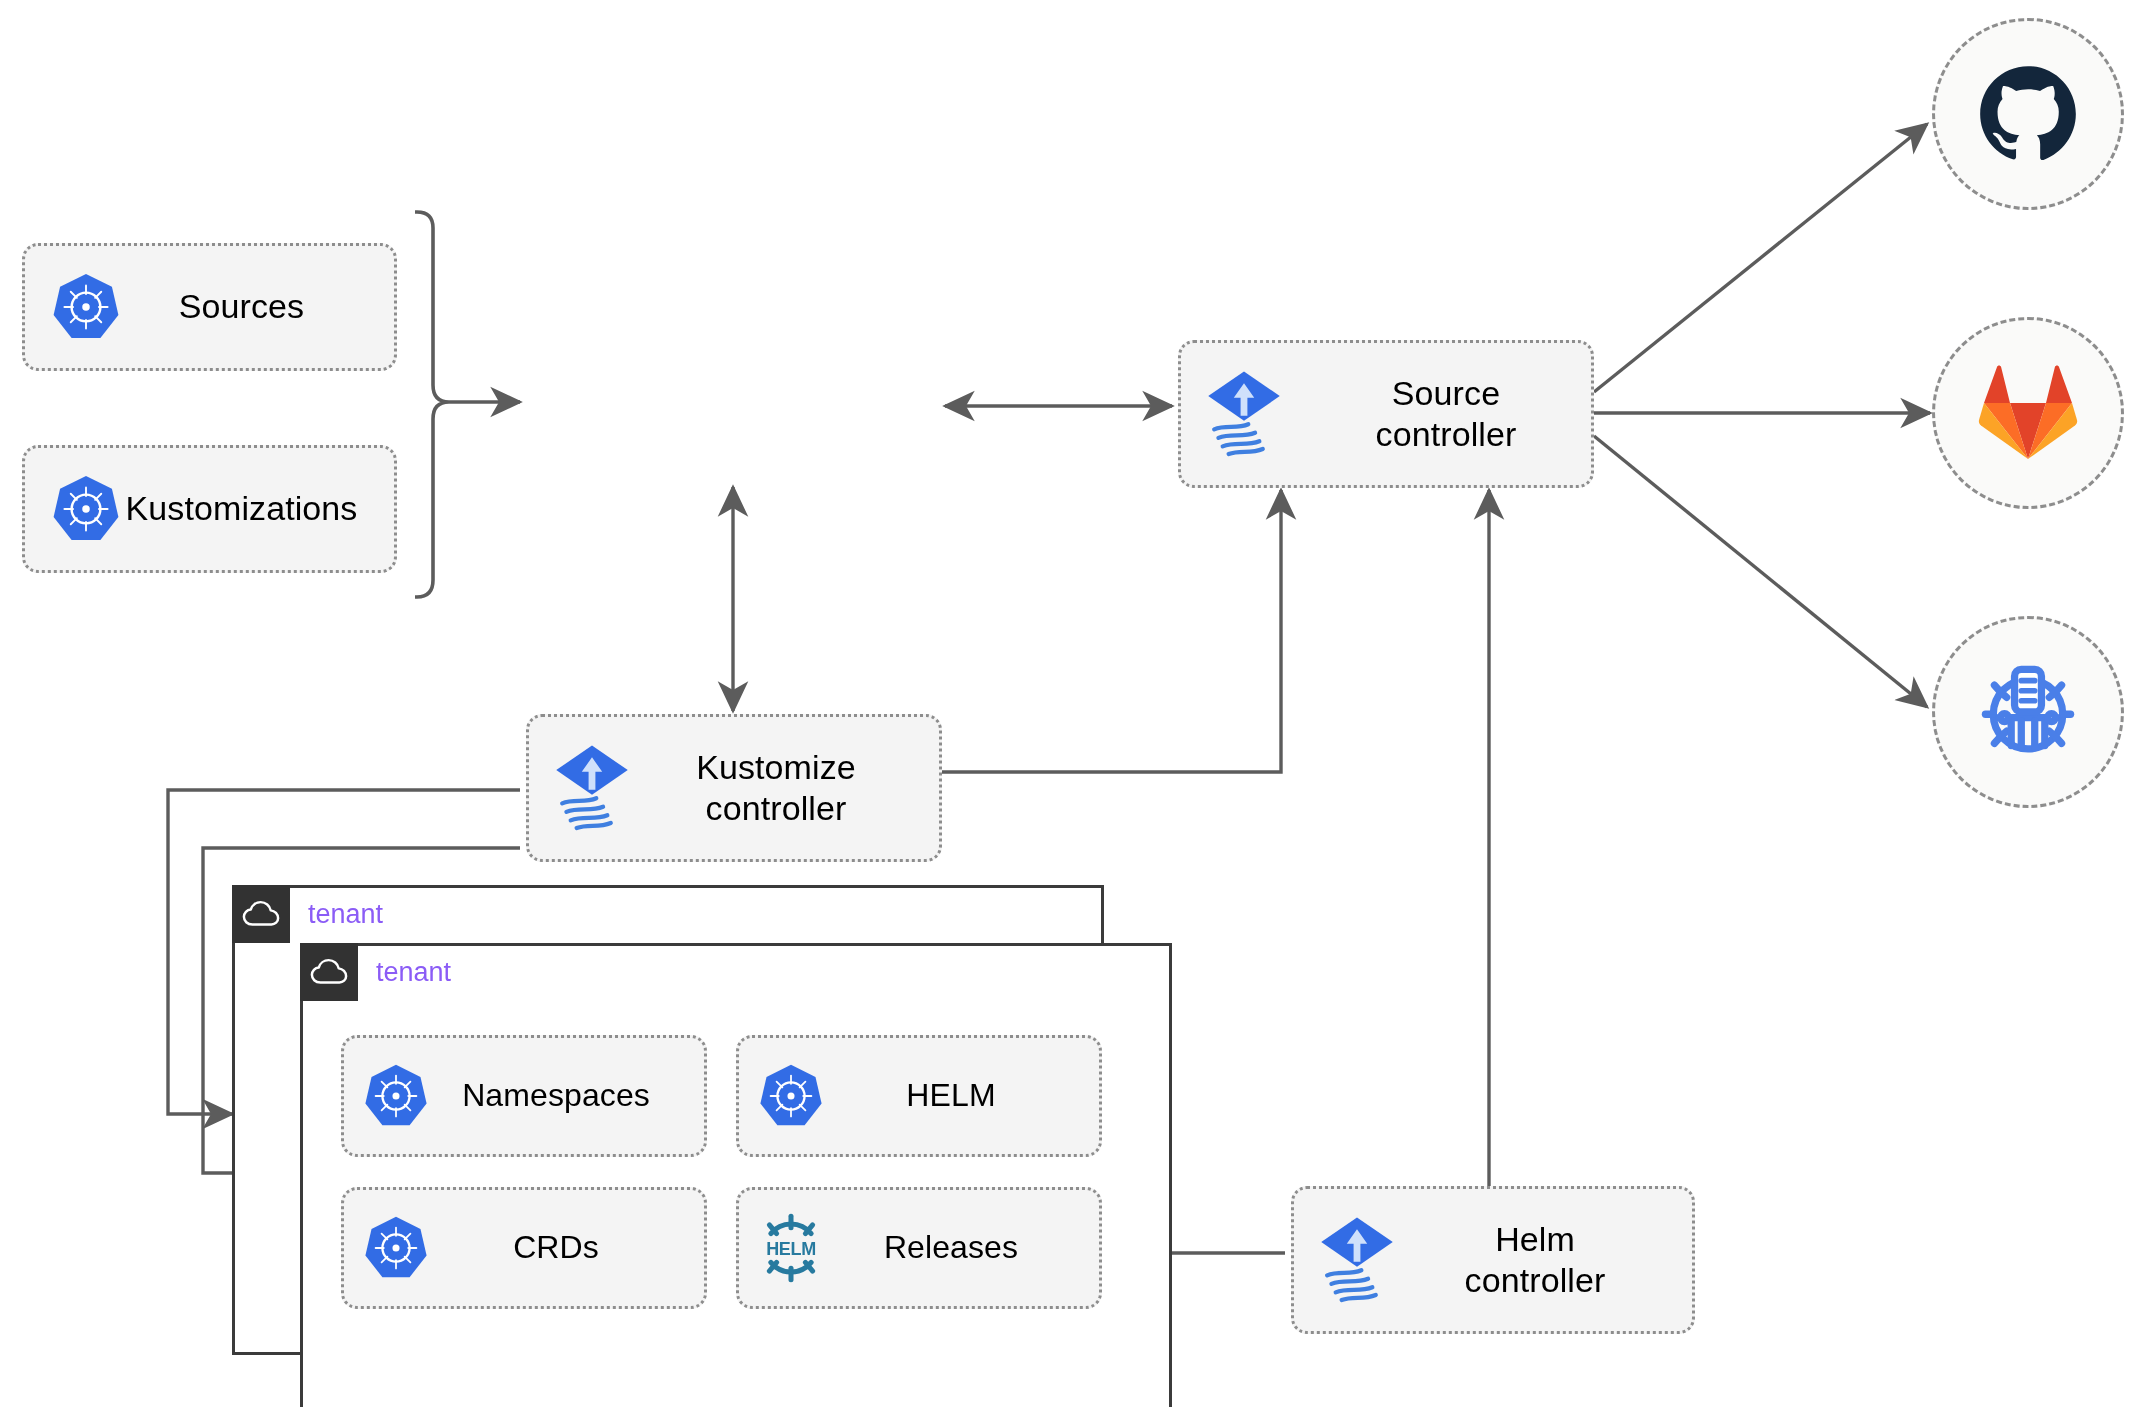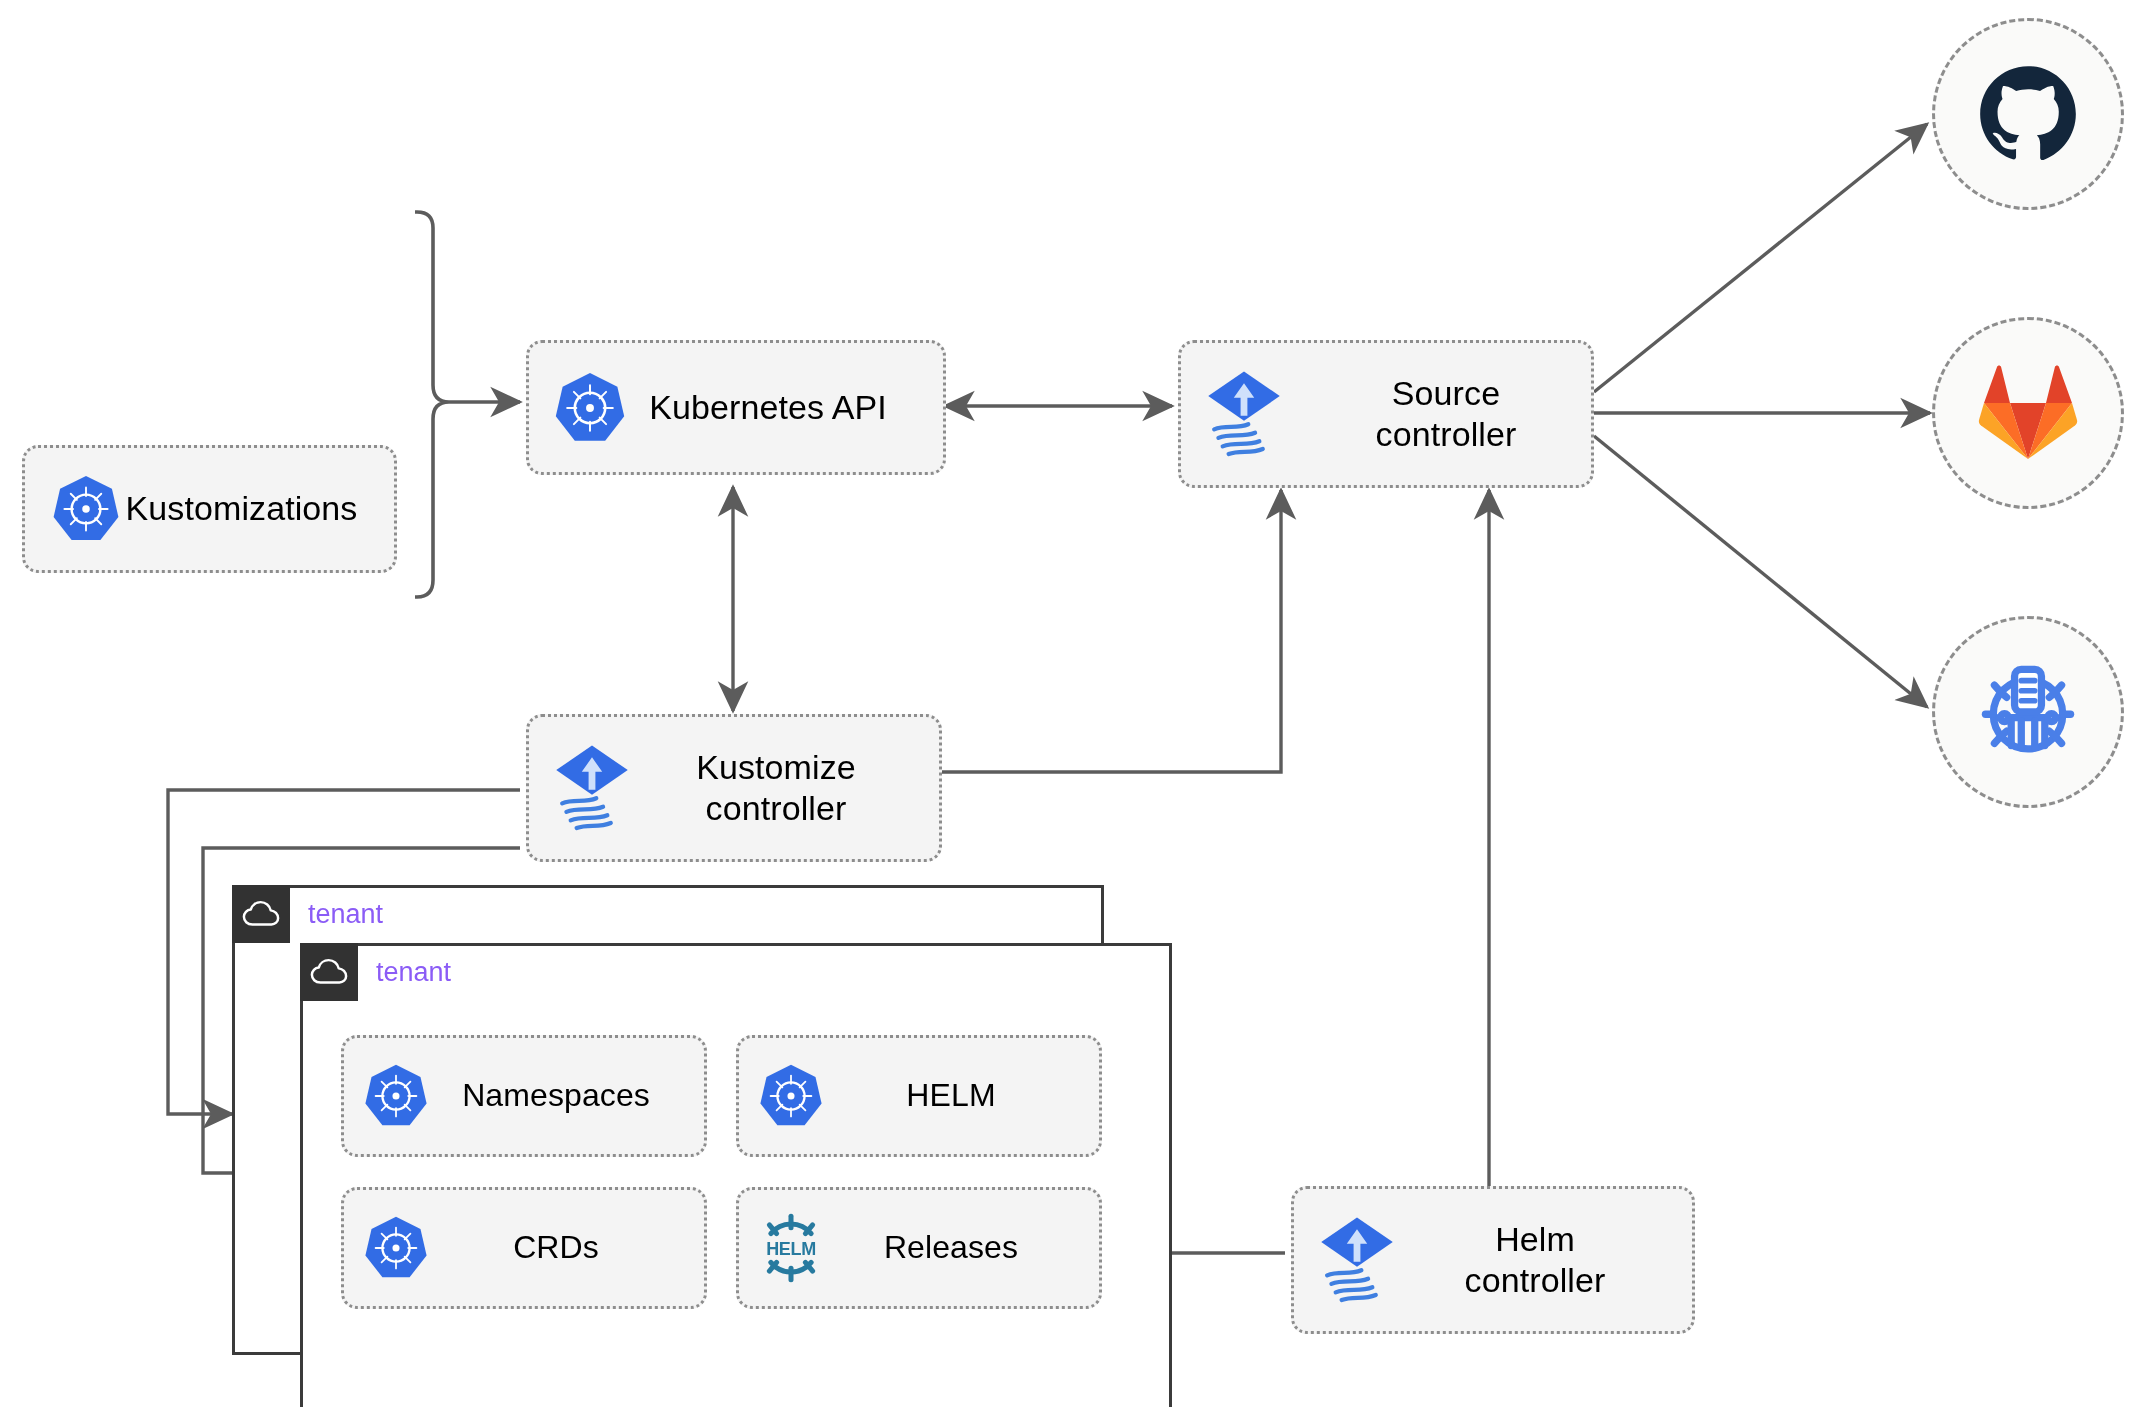--- a/index.html
+++ b/index.html
@@ -91,20 +91,40 @@
       <div class="tsq">
         <svg width="38" height="30" viewBox="0 0 40 30" fill="none" stroke="#ffffff" stroke-width="2.6" stroke-linecap="round" stroke-linejoin="round">
           <path d="M11,26 C5.6,26 2,22.4 2,18 C2,13.9 5.2,10.6 9.3,10.2 C10.6,5.6 14.8,2.5 19.6,2.5
                    C24.9,2.5 29.3,6.2 30.2,11.2 C34.6,11.6 38,15.2 38,19.4 C38,23.3 34.8,26 31,26 Z"></path>
         </svg>
       </div>
       <span class="tname">tenant</span>
     </div>
   </div>
 
+  <div class="node res" style="left:22px;top:243px;width:375px;height:128px;">
+    <div class="ico">
+      <svg width="72" height="72" viewBox="0 0 100 100">
+        <polygon points="50,4 86,22 95,61 70,93 30,93 5,61 14,22" fill="#326ce5"></polygon>
+        <g fill="#ffffff" stroke="#ffffff" stroke-width="2.6" stroke-linecap="round">
+          <circle cx="50" cy="50" r="5.2" stroke="none"></circle>
+          <circle cx="50" cy="50" r="20" fill="none" stroke-width="3.4"></circle>
+          <line x1="50" y1="20" x2="50" y2="32"></line>
+          <line x1="50" y1="68" x2="50" y2="80"></line>
+          <line x1="20" y1="50" x2="32" y2="50"></line>
+          <line x1="68" y1="50" x2="80" y2="50"></line>
+          <line x1="28.8" y1="28.8" x2="37.3" y2="37.3"></line>
+          <line x1="62.7" y1="62.7" x2="71.2" y2="71.2"></line>
+          <line x1="71.2" y1="28.8" x2="62.7" y2="37.3"></line>
+          <line x1="37.3" y1="62.7" x2="28.8" y2="71.2"></line>
+        </g>
+      </svg>
+    </div>
+    <span class="lbl">Sources</span>
+  </div>
 
   <div class="node res" style="left:22px;top:445px;width:375px;height:128px;">
     <div class="ico">
       <svg width="72" height="72" viewBox="0 0 100 100">
         <polygon points="50,4 86,22 95,61 70,93 30,93 5,61 14,22" fill="#326ce5"></polygon>
         <g fill="#ffffff" stroke="#ffffff" stroke-width="2.6" stroke-linecap="round">
           <circle cx="50" cy="50" r="5.2" stroke="none"></circle>
           <circle cx="50" cy="50" r="20" fill="none" stroke-width="3.4"></circle>
           <line x1="50" y1="20" x2="50" y2="32"></line>
             <line x1="50" y1="68" x2="50" y2="80"></line>
@@ -113,40 +133,20 @@
           <line x1="28.8" y1="28.8" x2="37.3" y2="37.3"></line>
           <line x1="62.7" y1="62.7" x2="71.2" y2="71.2"></line>
           <line x1="71.2" y1="28.8" x2="62.7" y2="37.3"></line>
           <line x1="37.3" y1="62.7" x2="28.8" y2="71.2"></line>
         </g>
       </svg>
     </div>
     <span class="lbl">Kustomizations</span>
   </div>
 
-  <div class="node res" style="left:526px;top:340px;width:420px;height:135px;">
-    <div class="ico">
-      <svg width="76" height="76" viewBox="0 0 100 100">
-        <polygon points="50,4 86,22 95,61 70,93 30,93 5,61 14,22" fill="#326ce5"></polygon>
-        <g fill="#ffffff" stroke="#ffffff" stroke-width="2.6" stroke-linecap="round">
-          <circle cx="50" cy="50" r="5.2" stroke="none"></circle>
-          <circle cx="50" cy="50" r="20" fill="none" stroke-width="3.4"></circle>
-          <line x1="50" y1="20" x2="50" y2="32"></line>
-            <line x1="50" y1="68" x2="50" y2="80"></line>
-          <line x1="20" y1="50" x2="32" y2="50"></line>
-            <line x1="68" y1="50" x2="80" y2="50"></line>
-          <line x1="28.8" y1="28.8" x2="37.3" y2="37.3"></line>
-          <line x1="62.7" y1="62.7" x2="71.2" y2="71.2"></line>
-          <line x1="71.2" y1="28.8" x2="62.7" y2="37.3"></line>
-          <line x1="37.3" y1="62.7" x2="28.8" y2="71.2"></line>
-        </g>
-      </svg>
-    </div>
-    <span class="lbl">Kubernetes API</span>
-  </div>
 
   <div class="node ctrl" style="left:1178px;top:340px;width:416px;height:148px;gap:36px;">
     <div class="ico">
       <svg width="86" height="92" viewBox="0 0 100 108">
         <polygon points="50,4 92,33 50,62 8,33" fill="#326ce5"></polygon>
         <path d="M50,18 L62,35 L54,35 L54,56 L46,56 L46,35 L38,35 Z" fill="#cfe0fb"></path>
         <g stroke="#3f7fe0" stroke-width="5" stroke-linecap="round" fill="none">
           <path d="M15,72 C28,66 42,72 55,66"></path>
           <path d="M20,82 C34,76 49,82 63,76"></path>
           <path d="M25,92 C39,86 54,92 68,86"></path>

